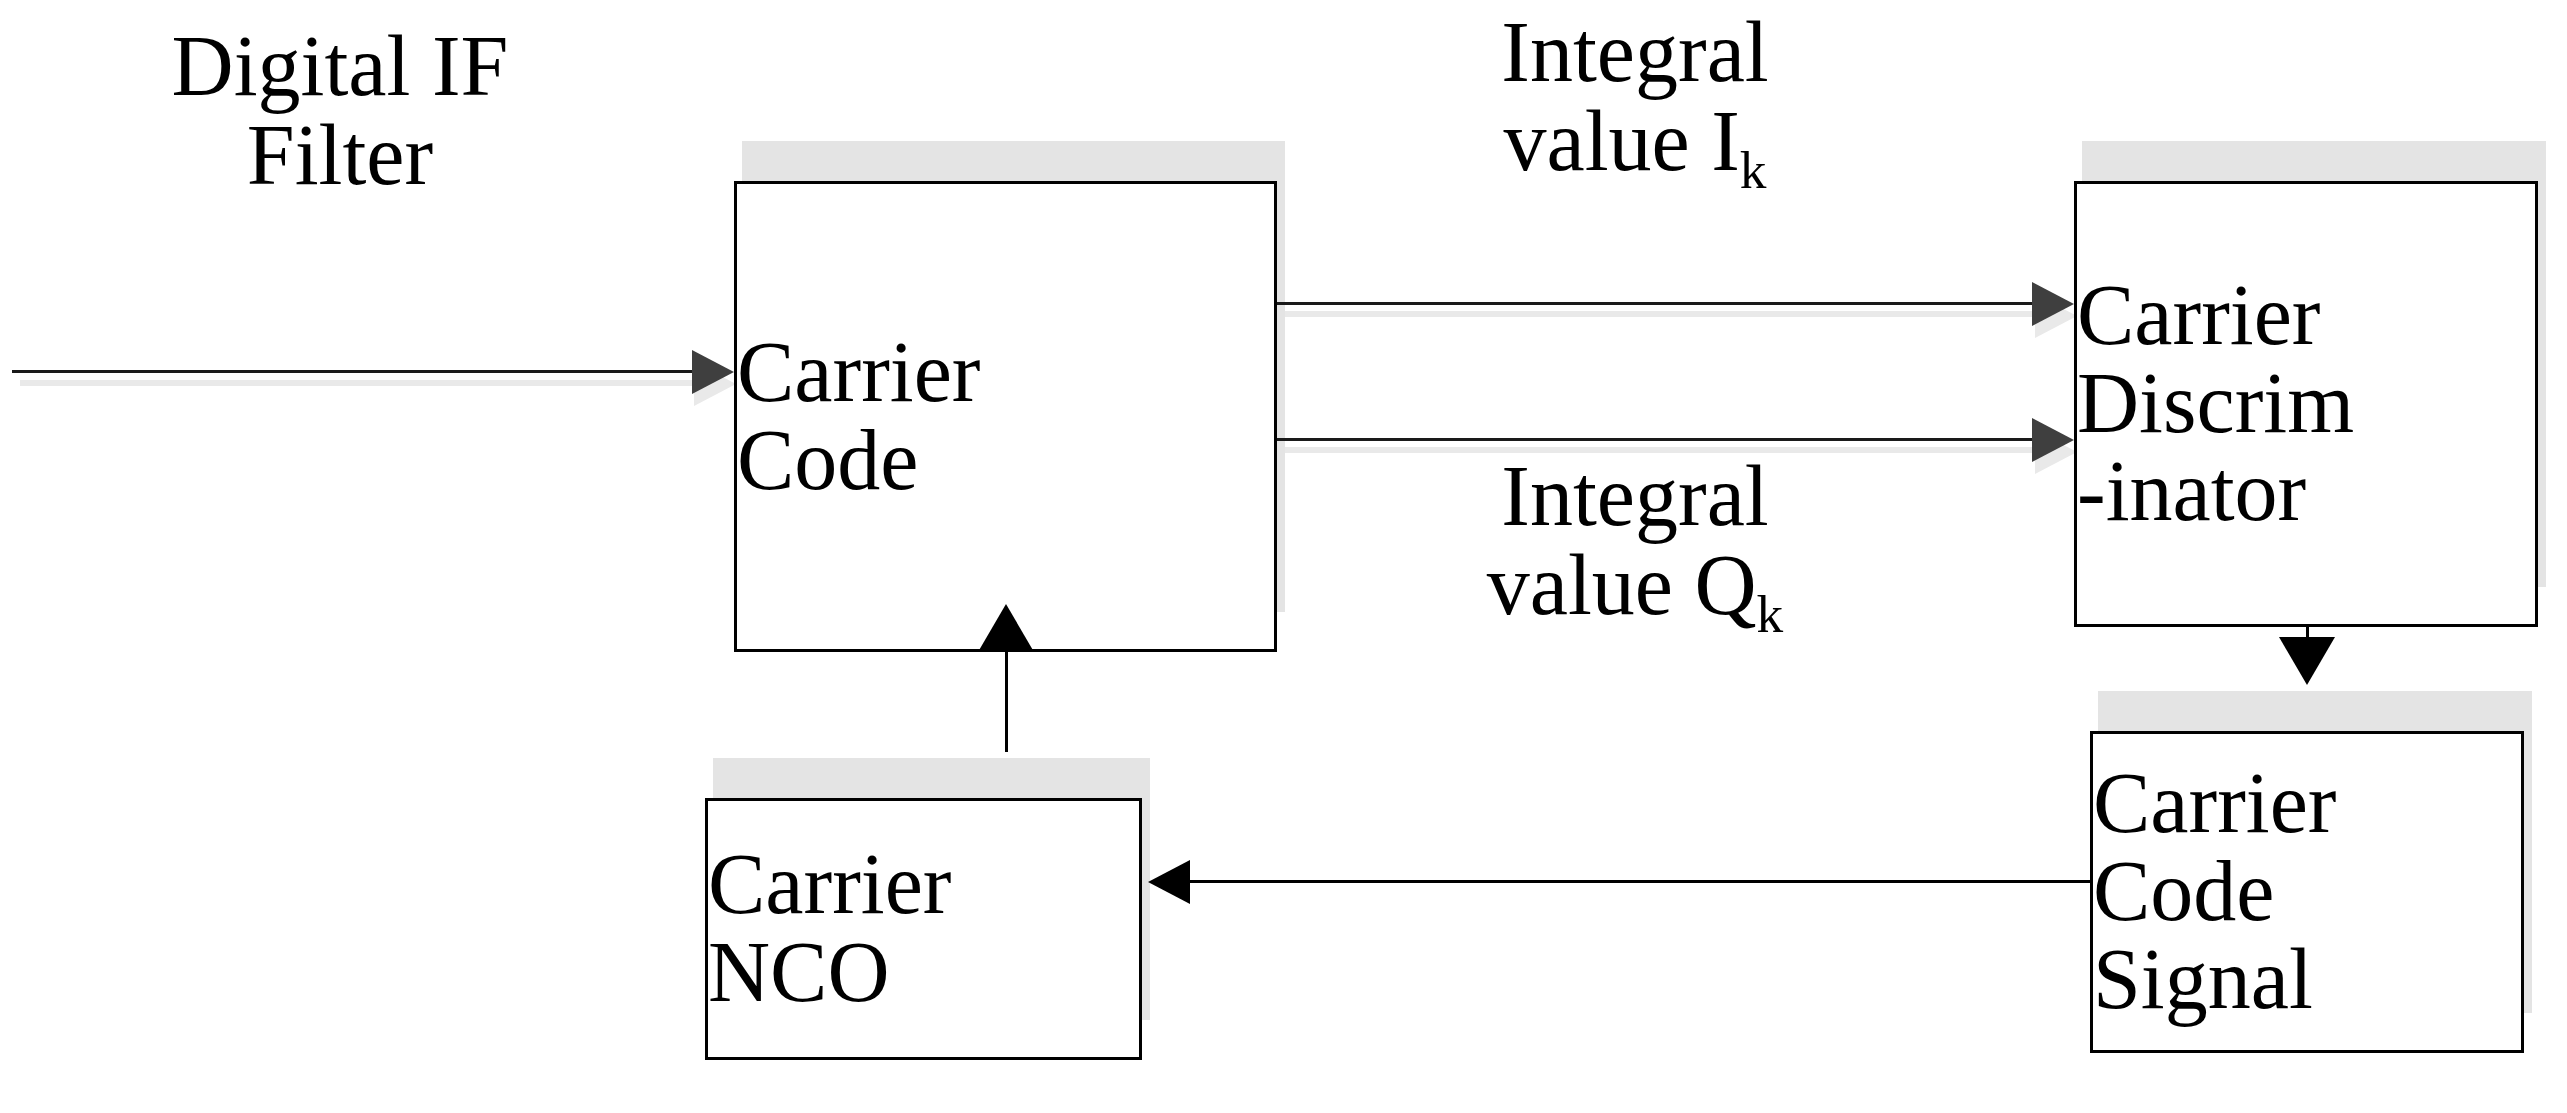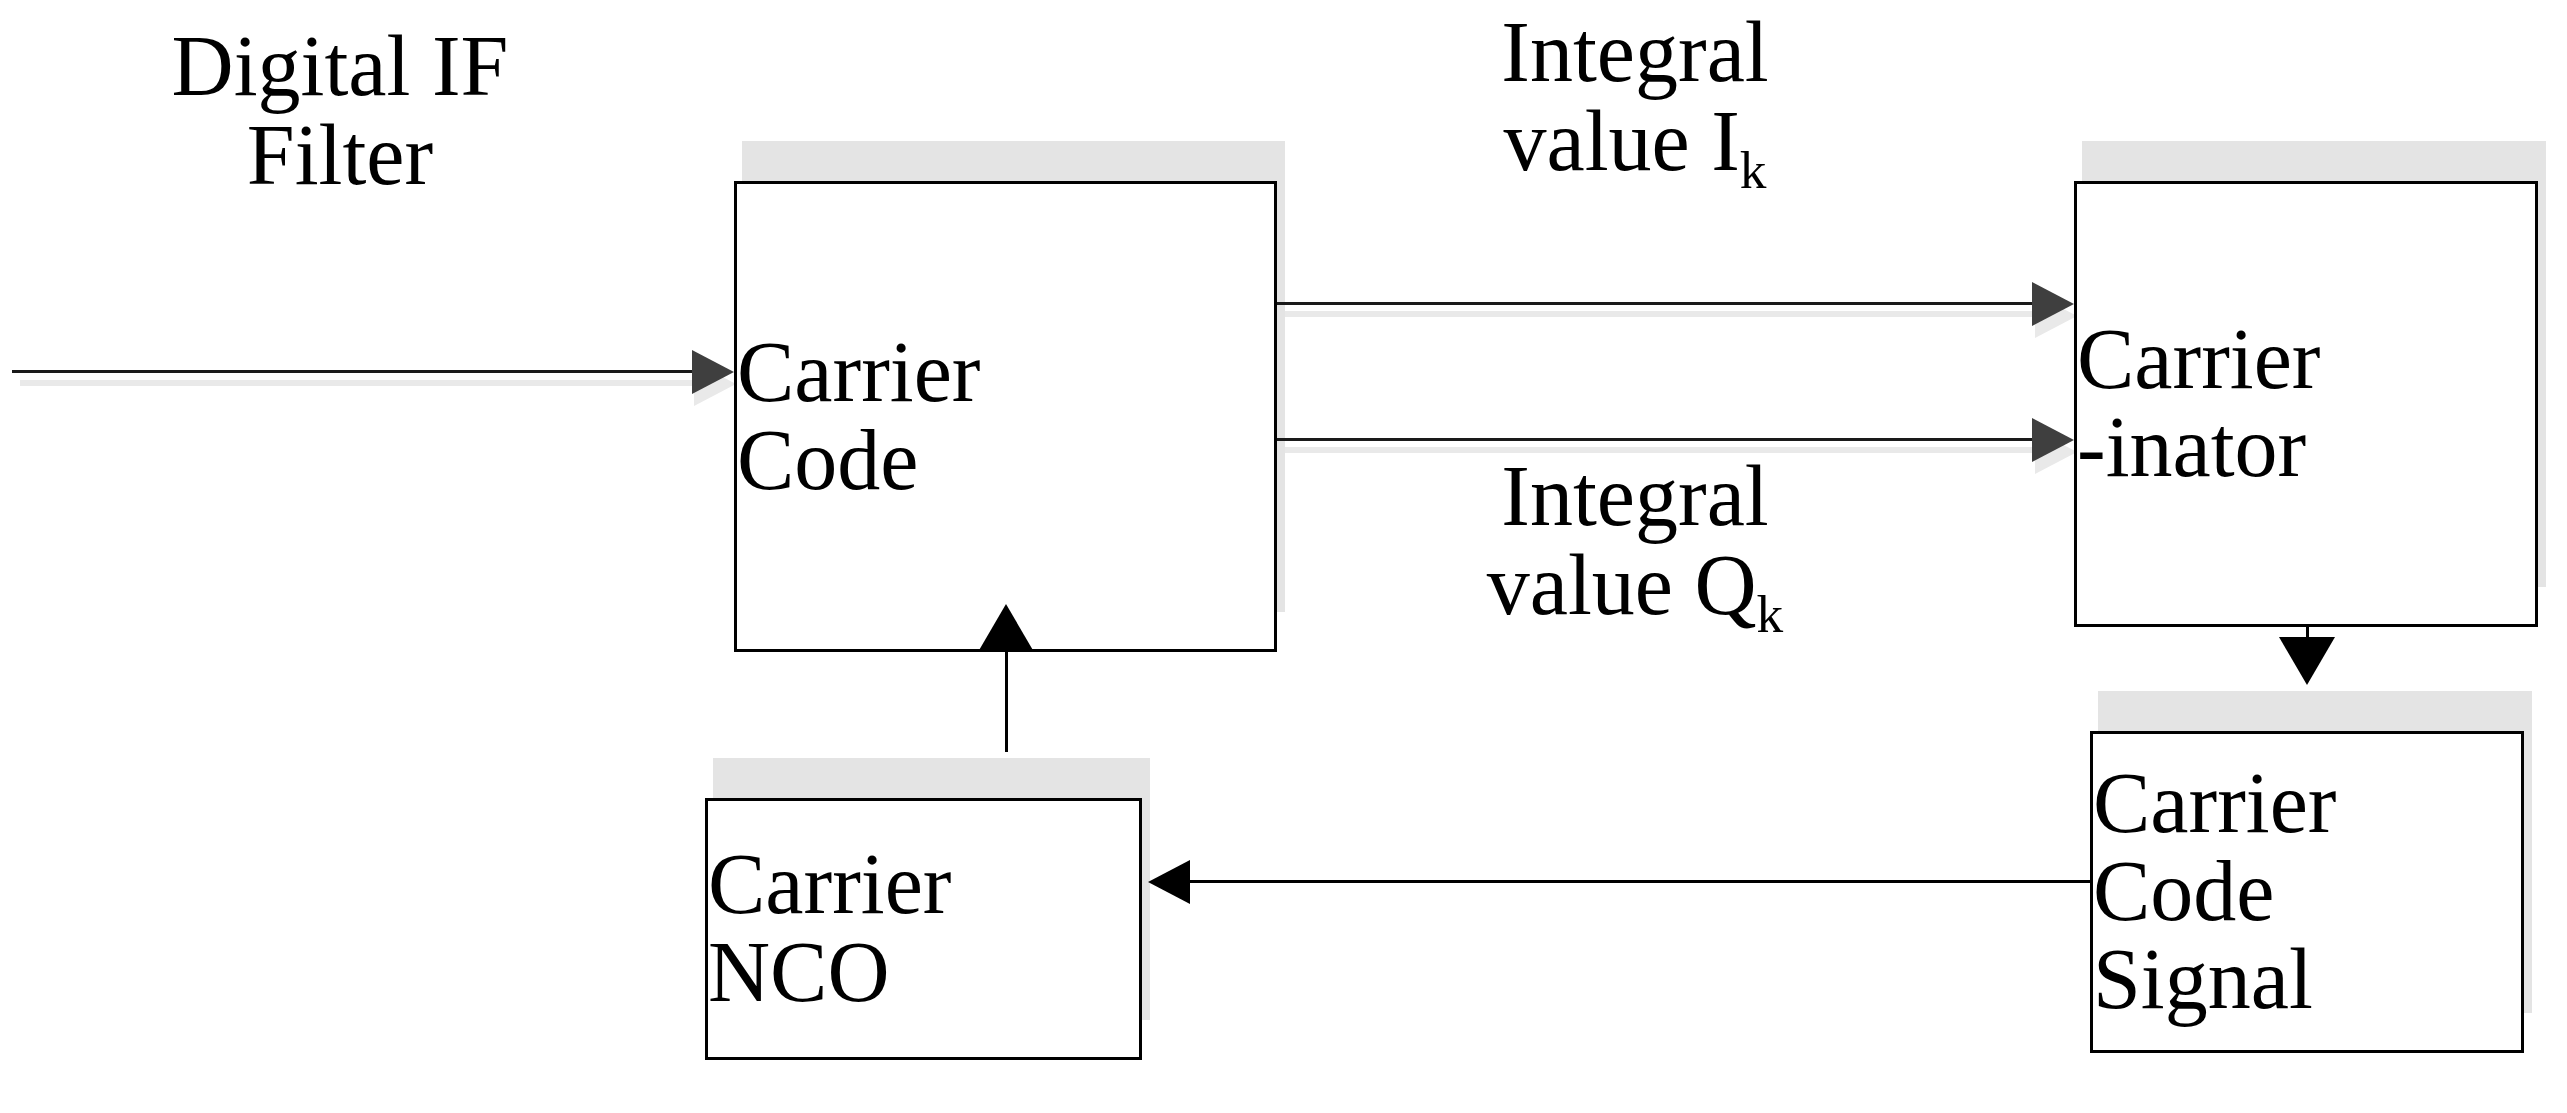--- a/index.html
+++ b/index.html
@@ -156,20 +156,21 @@
   <div class="arrow-right" style="left:2032px; top:282px;"></div>
 
   <div class="hline-shadow" style="left:1285px; top:447px; width:780px;"></div>
   <div class="arrow-right-shadow" style="left:2035px; top:430px;"></div>
   <div class="hline hline-grey" style="left:1277px; top:438px; width:758px;"></div>
   <div class="arrow-right" style="left:2032px; top:418px;"></div>
 
   <div class="block-shadow" style="left:2082px; top:141px; width:464px; height:446px;"></div>
   <div class="block" style="left:2074px; top:133px; width:464px; height:446px; font-size:86px;">
     <span class="line">Carrier</span>
+    <span class="line">Discrim</span>
     <span class="line">-inator</span>
   </div>
 
   <div class="vline" style="left:2306px; top:579px; height:70px;"></div>
   <div class="arrow-down" style="left:2279px; top:637px;"></div>
 
   <div class="block-shadow" style="left:2098px; top:691px; width:434px; height:322px;"></div>
   <div class="block" style="left:2090px; top:683px; width:434px; height:322px; font-size:86px; overflow:visible;">
     <span class="line">Carrier</span>
     <span class="line">Code</span>

